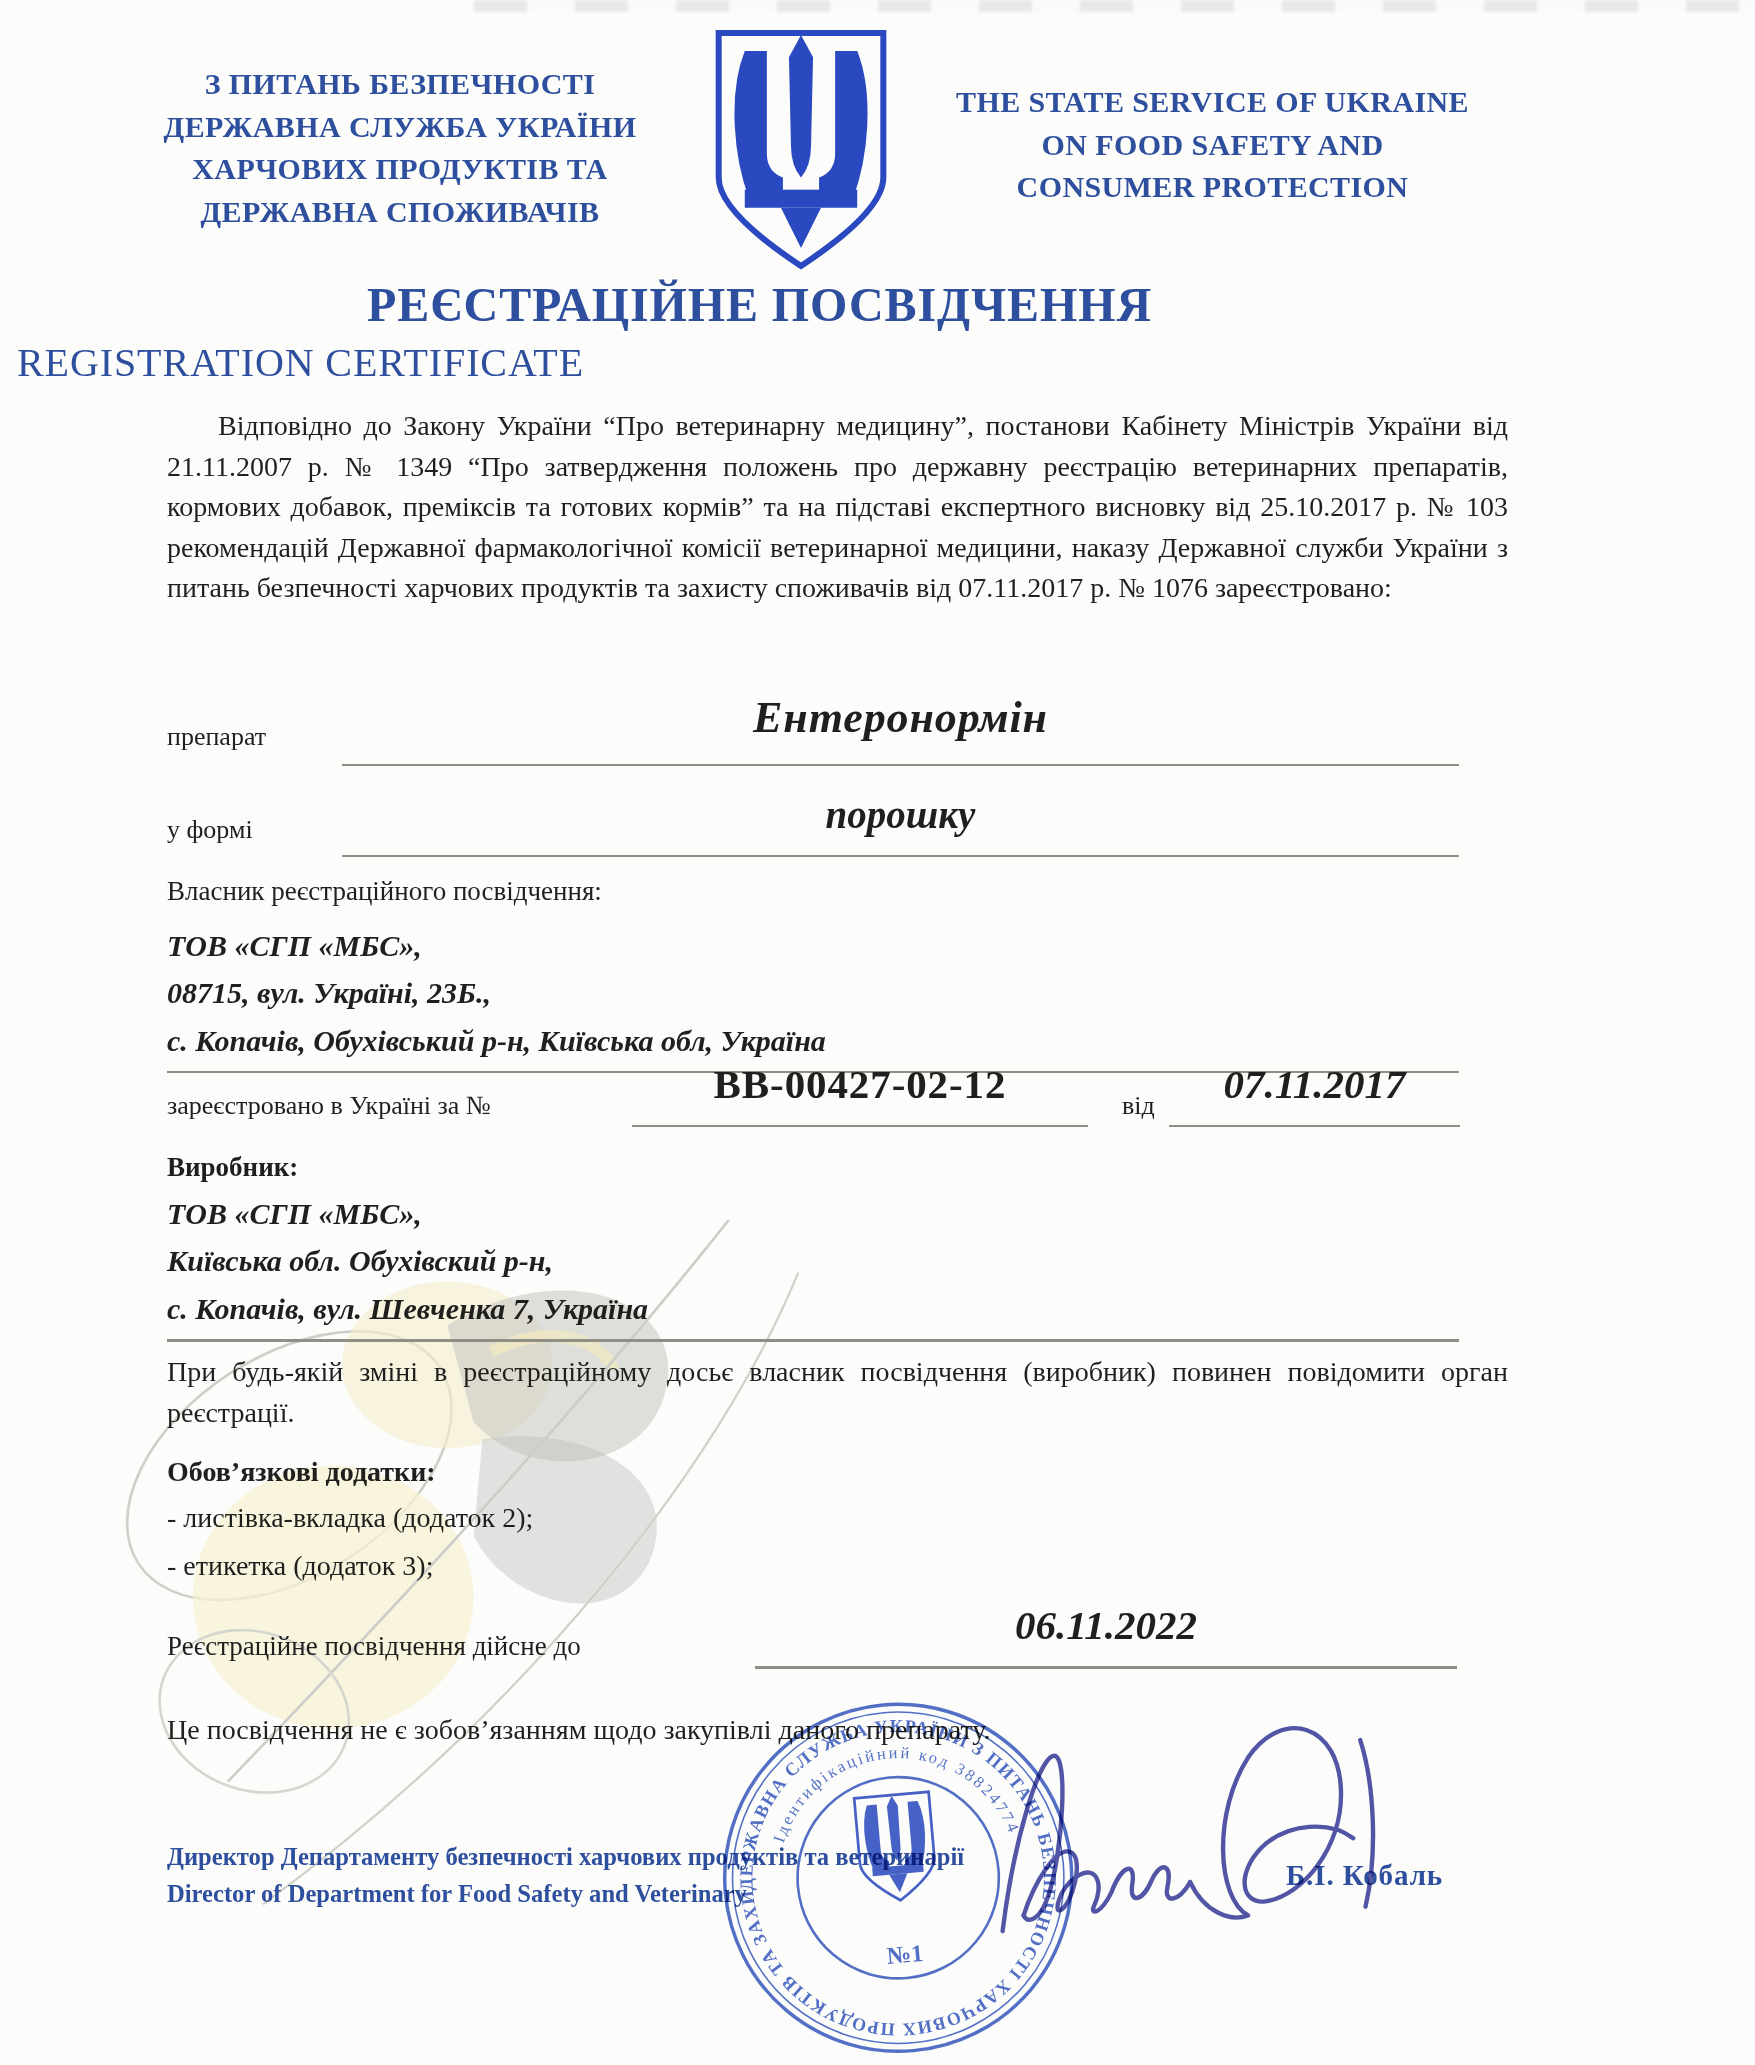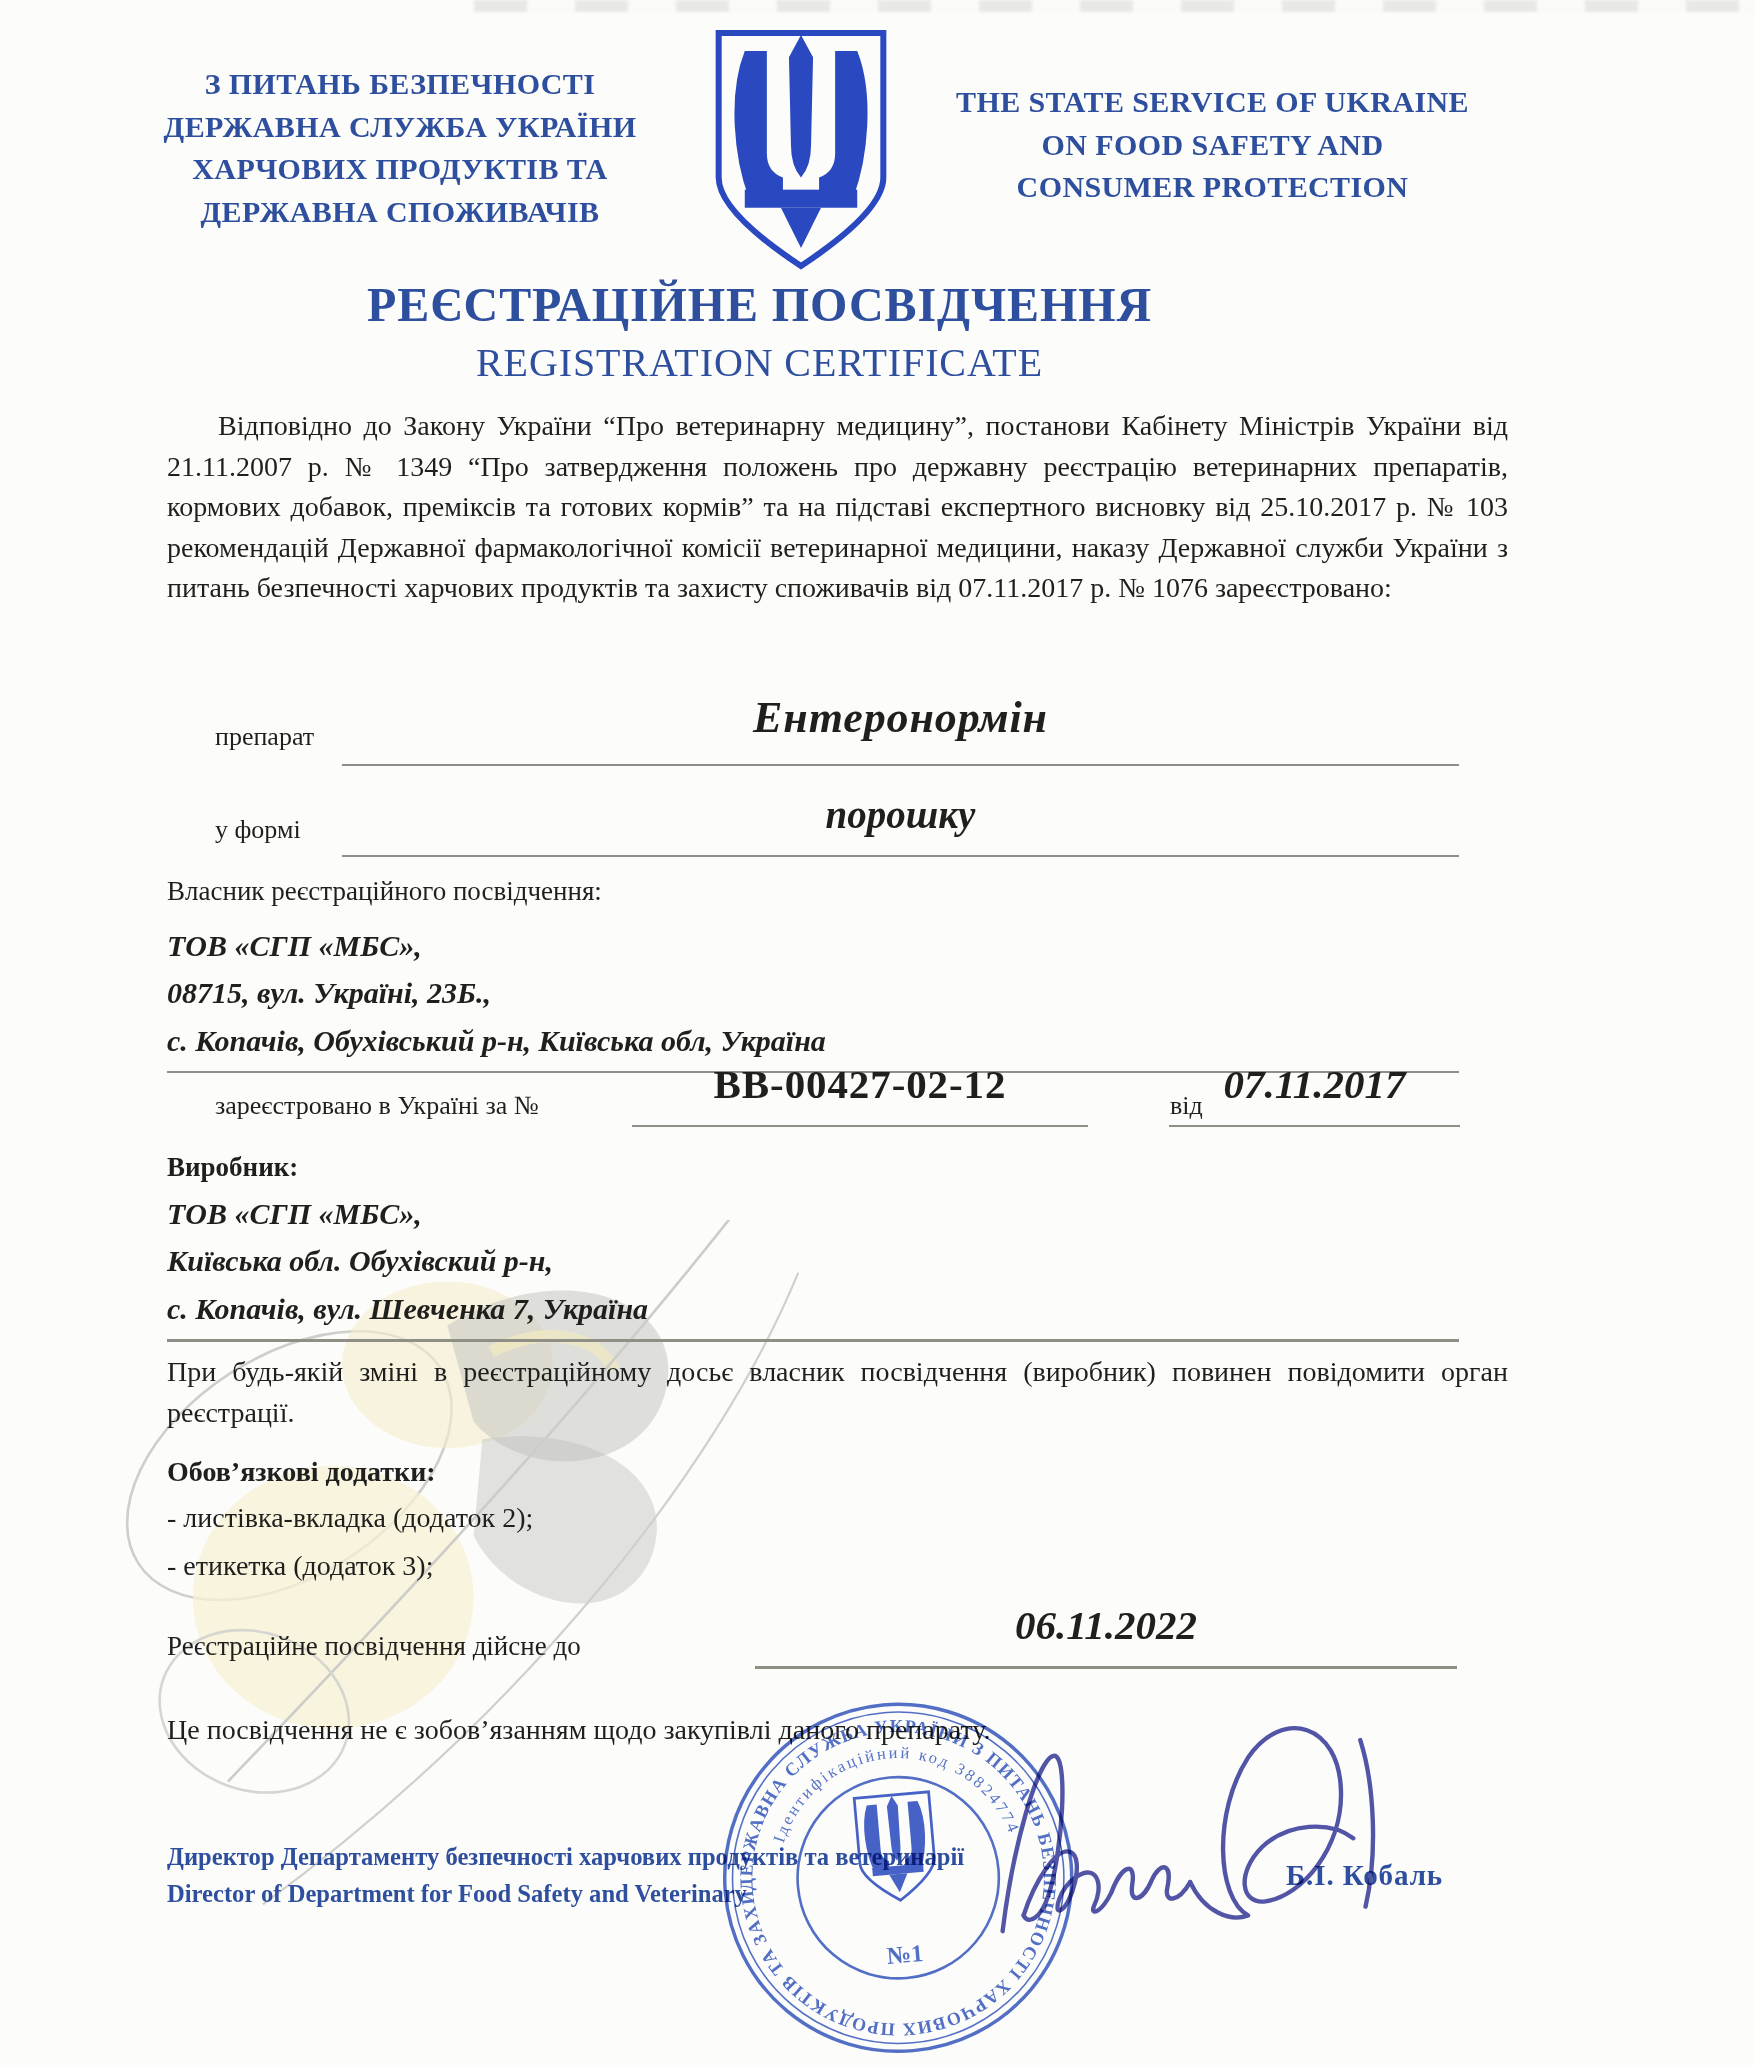--- a/index.html
+++ b/index.html
@@ -19,24 +19,24 @@
   .abs{position:absolute;}
   .scan-top{
     left:474px;top:0;width:1282px;height:12.3px;opacity:.22;filter:blur(1.8px);
     background:repeating-linear-gradient(90deg, rgba(90,90,90,.55) 0 53px, rgba(170,170,170,.12) 53px 101px);
   }
   .org{font-weight:bold;text-align:center;font-size:30px;line-height:1.42;letter-spacing:0.4px;color:var(--blue);}
   .org-left{left:119px;top:63px;width:562px;}
   .org-right{left:923px;top:81px;width:579px;}
   .org span{display:block;}
   .title-uk{left:0;top:277px;width:1519px;text-align:center;font-size:48px;font-weight:bold;letter-spacing:0.9px;color:var(--blue);}
-  .title-en{left:0;top:339px;width:1519px;text-align:center;font-size:40px;color:var(--blue);letter-spacing:0.9px;}
+  .title-en{left:17px;top:339px;width:1519px;text-align:left;font-size:40px;color:var(--blue);letter-spacing:0.9px;}
   .para{font-size:28px;line-height:1.45;text-align:justify;}
   .intro{left:167px;top:406px;width:1341px;text-indent:51px;}
-  .field-label{font-size:26px;margin-left:48px;}
+  .field-label{font-size:26px;}
   .u-box{border-bottom:2.6px solid var(--rule);text-align:center;}
   .val-prep{font-size:44px;font-weight:bold;font-style:italic;letter-spacing:0.9px;}
   .val-form{font-size:39px;font-weight:bold;font-style:italic;}
   .sec-head{font-size:27px;}
   .addr{font-size:30px;font-weight:bold;font-style:italic;line-height:1.58;}
   .addr div{white-space:nowrap;}
   .reg-num{font-size:41px;font-weight:bold;letter-spacing:0.9px;}
   .reg-date{font-size:41px;font-weight:bold;font-style:italic;}
   .attach{font-size:28px;line-height:1.7;}
   .signoff{font-size:24.6px;font-weight:bold;color:var(--blue);line-height:1.35;}

